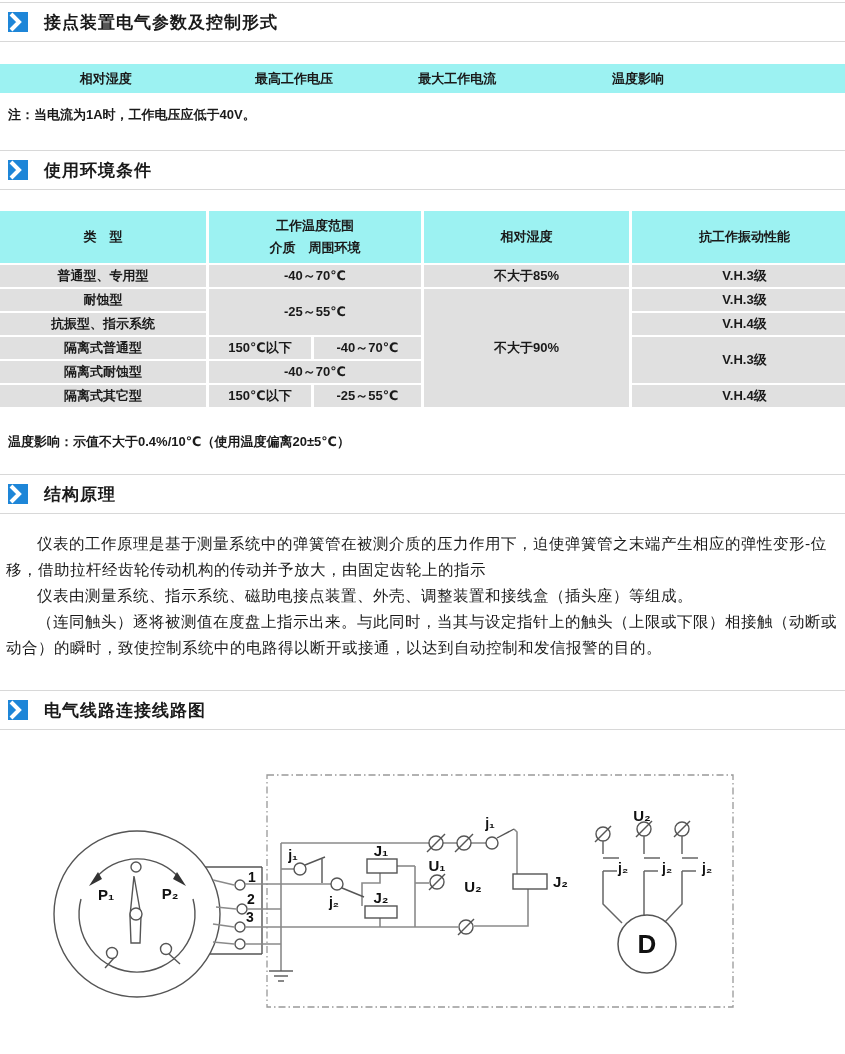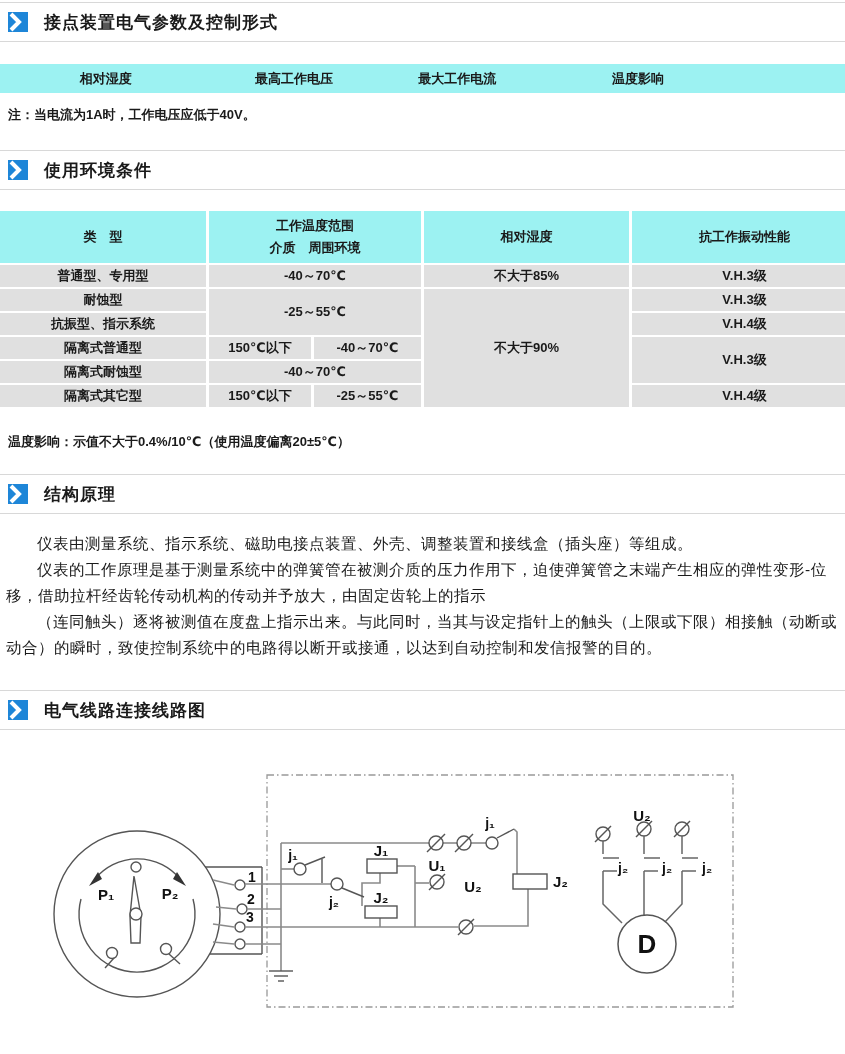--- a/index.html
+++ b/index.html
@@ -133,22 +133,22 @@
   <span class="sec-icon">
     <svg width="20" height="20" viewBox="0 0 20 20">
         <rect width="20" height="20" fill="#1e86d8"></rect>
         <path d="M3 2 L11 10 L3 18" stroke="#fff" stroke-width="4" fill="none"></path>
       </svg>
   </span>
   <h2>结构原理</h2>
 </div>
 
 <div class="principle">
+  <p>仪表的工作原理是基于测量系统中的弹簧管在被测介质的压力作用下，迫使弹簧管之末端产生相应的弹性变形-位移，借助拉杆经齿轮传动机构的传动并予放大，由固定齿轮上的指示</p>
   <p>仪表由测量系统、指示系统、磁助电接点装置、外壳、调整装置和接线盒（插头座）等组成。</p>
-  <p>仪表的工作原理是基于测量系统中的弹簧管在被测介质的压力作用下，迫使弹簧管之末端产生相应的弹性变形-位移，借助拉杆经齿轮传动机构的传动并予放大，由固定齿轮上的指示</p>
   <p>（连同触头）逐将被测值在度盘上指示出来。与此同时，当其与设定指针上的触头（上限或下限）相接触（动断或动合）的瞬时，致使控制系统中的电路得以断开或接通，以达到自动控制和发信报警的目的。</p>
 </div>
 
 <div class="sec sec4">
   <span class="sec-icon">
     <svg width="20" height="20" viewBox="0 0 20 20">
         <rect width="20" height="20" fill="#1e86d8"></rect>
         <path d="M3 2 L11 10 L3 18" stroke="#fff" stroke-width="4" fill="none"></path>
       </svg>
   </span>

